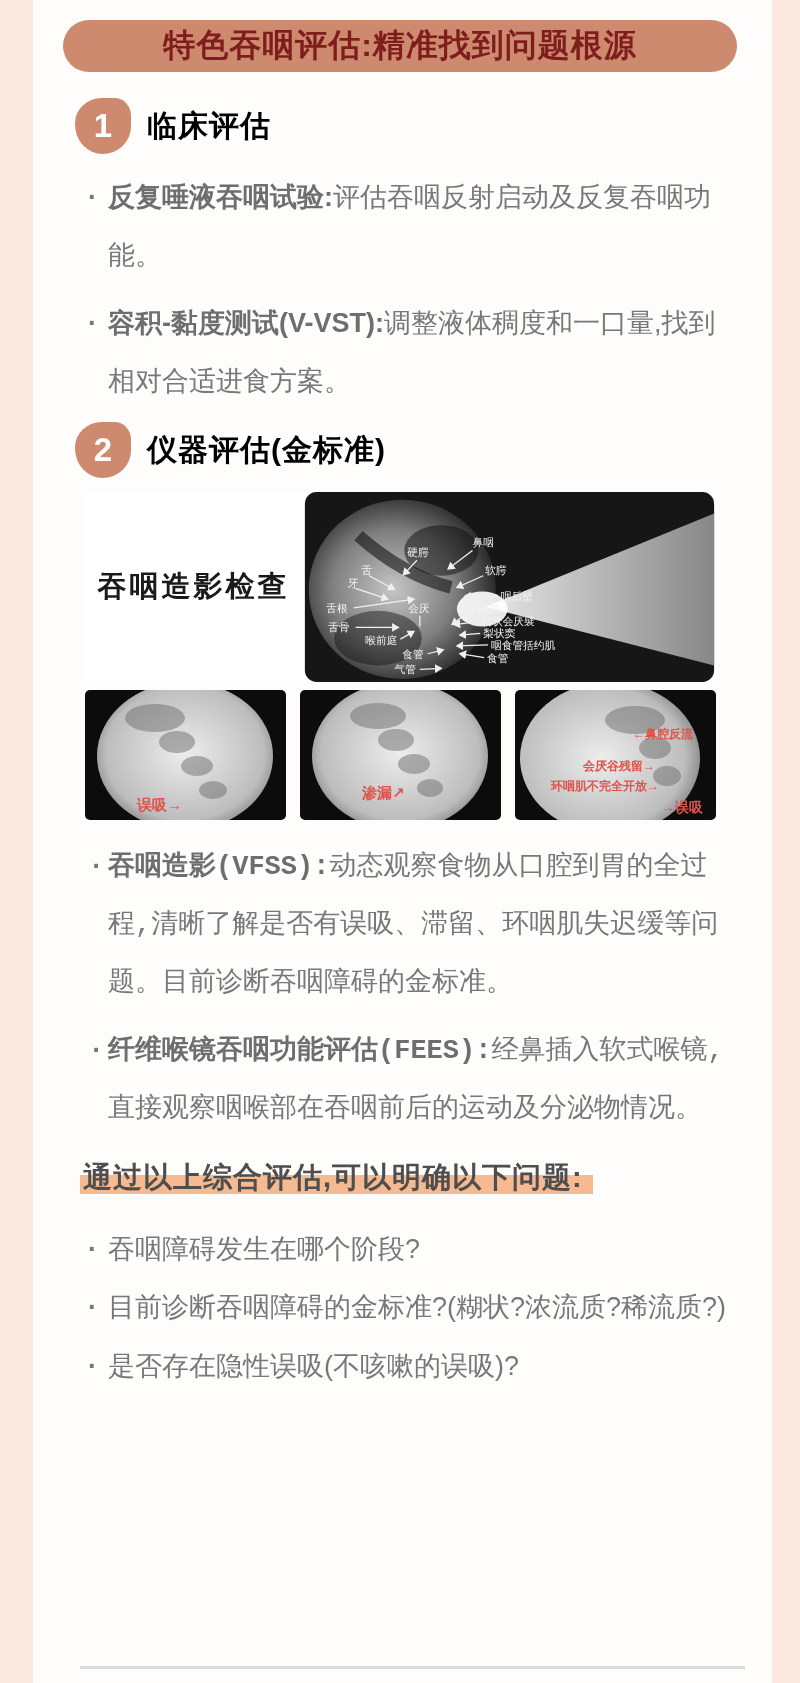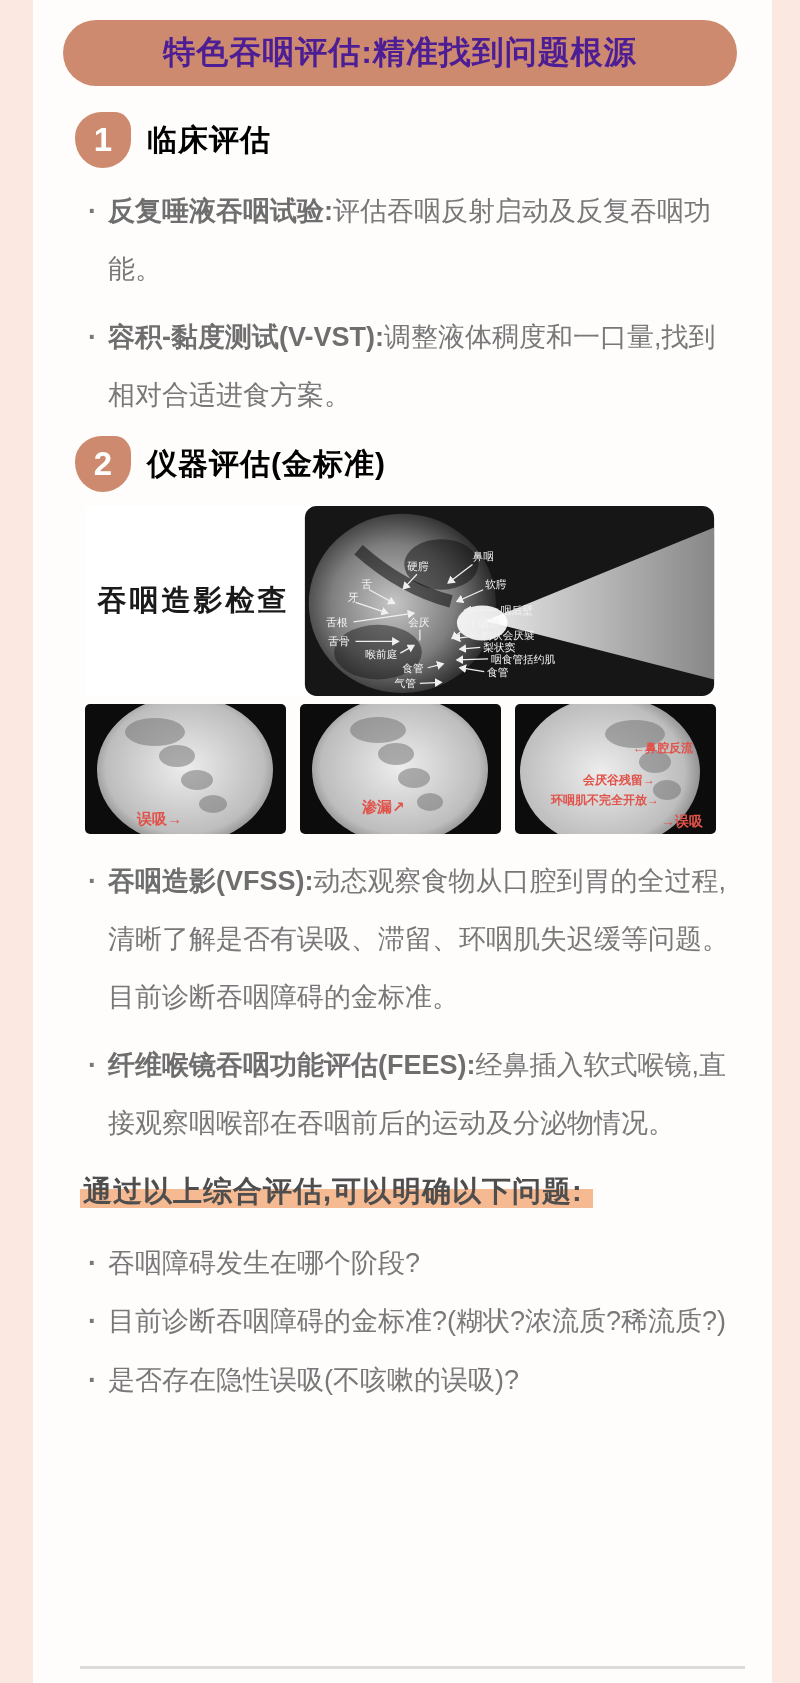--- a/index.html
+++ b/index.html
@@ -7,39 +7,39 @@
     width:800px;height:1683px;position:relative;overflow:hidden;
     background:#fbe9e1;
     font-family:"Liberation Sans","DejaVu Sans",sans-serif;
   }
   .content{
     position:absolute;left:33px;top:0;width:739px;height:1683px;
     background:#fffdfc;
   }
   
   .banner{
-    margin:20px 35px 0 30px;height:66px;background:#cd8a6e;border-radius:36px;
+    margin:20px 35px 0 30px;height:52px;background:#cd8a6e;border-radius:36px;
     display:flex;align-items:center;justify-content:center;
-    color:#4c1d95;font-size:32px;font-weight:bold;letter-spacing:1px;
+    color:#7f1d1d;font-size:32px;font-weight:bold;letter-spacing:1px;
   }
   
   .sec-header{display:flex;align-items:center;margin-left:42px;}
   .sec-header.s1{margin-top:26px;}
   .sec-header.s2{margin-top:12px;}
   .sec-badge{
     width:56px;height:56px;background:#cd8a6e;flex:0 0 auto;
     border-radius:48% 30% 52% 50% / 46% 32% 50% 54%;
     color:#fff;font-size:33px;font-weight:bold;
     display:flex;align-items:center;justify-content:center;
   }
   .sec-title{margin-left:16px;color:#000000;font-size:30px;font-weight:bold;letter-spacing:1px;}
   
   .bullets{margin-left:55px;width:645px;}
   .bullets.b1{margin-top:14px;}
-  .bullets.b2{margin-top:18px;}
+  .bullets.b2{margin-top:18px;font-family:Liberation Mono, monospace;}
   .bullets.bq{margin-top:16px;}
   .bullet{
     position:relative;padding-left:20px;font-size:27px;line-height:2.15;
     color:#787878;margin-bottom:10px;
   }
   .bullets.bq .bullet{margin-bottom:0;}
   .bullet::before{content:"·";position:absolute;left:0;top:0;font-weight:bold;color:#787878;}
   .bullet .term{font-weight:bold;color:#6e6e6e;}
   
   .figure{margin:14px 0 0 52px;width:632px;}

